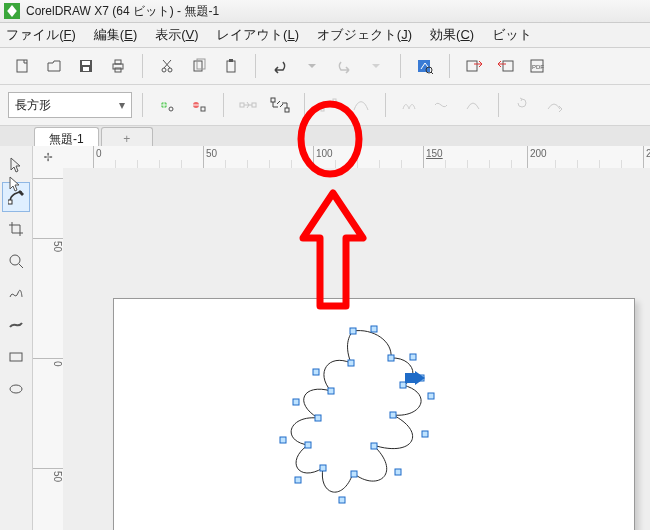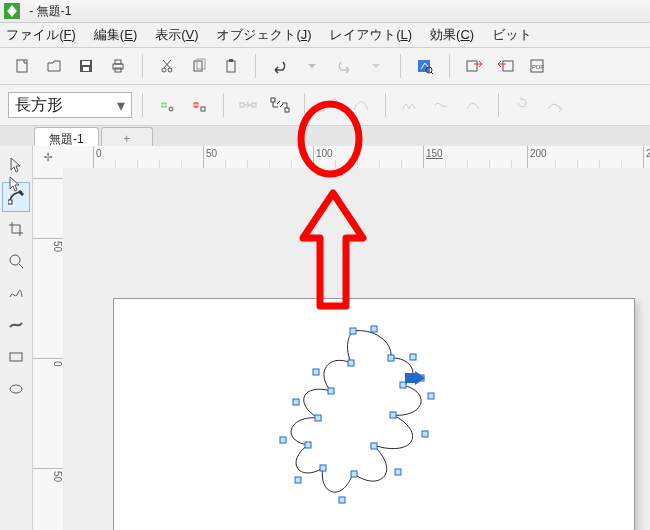--- a/index.html
+++ b/index.html
@@ -7,21 +7,21 @@
   .titlebar{height:22px;background:linear-gradient(#f7f7f7,#eaeaea);display:flex;align-items:center;padding:0 4px;font-size:12px;border-bottom:1px solid #ccc}
   .logo{width:16px;height:16px;background:#3aa63a;display:inline-flex;align-items:center;justify-content:center;margin-right:6px}
   .logo svg{width:12px;height:12px}
   .menubar{height:24px;background:#f2f2f2;display:flex;align-items:center;padding:0 6px;gap:18px;font-size:13px;border-bottom:1px solid #d0d0d0}
   .menubar span{cursor:default}
   .menubar u{text-decoration:underline}
   .toolbar{height:36px;background:#f4f4f4;display:flex;align-items:center;padding:0 8px;gap:4px;border-bottom:1px solid #d4d4d4}
   .toolbar2{height:40px;background:#f4f4f4;display:flex;align-items:center;padding:0 8px;gap:4px;border-bottom:1px solid #d4d4d4}
   .btn{width:26px;height:26px;display:flex;align-items:center;justify-content:center;border:1px solid transparent;border-radius:2px;color:#555}
   .sep{width:1px;height:24px;background:#ccc;margin:0 6px}
-  .combo{width:110px;height:24px;background:#fff;border:1px solid #b5b5b5;display:flex;align-items:center;padding:0 6px;justify-content:space-between;font-size:16px}
+  .combo{width:110px;height:24px;background:#fff;border:1px solid #b5b5b5;display:flex;align-items:center;padding:0 6px;justify-content:space-between;font-size:12px}
   .combo .chev{color:#666}
   .doctabs{height:24px;background:#e6e6e6;display:flex;align-items:flex-end;padding-left:34px;border-bottom:1px solid #bcbcbc}
   .doctab{height:22px;padding:0 14px;background:#fff;border:1px solid #bcbcbc;border-bottom:none;display:flex;align-items:center;font-size:12px;border-radius:3px 3px 0 0;margin-right:2px}
   .doctab.add{width:22px;background:#eee;color:#888;justify-content:center}
   .workspace{position:absolute;left:0;right:0;top:146px;bottom:0;display:flex}
   .toolbox{width:32px;background:#f0f0f0;border-right:1px solid #cfcfcf;display:flex;flex-direction:column;align-items:center;padding-top:4px;gap:2px}
   .tbtn{width:26px;height:28px;display:flex;align-items:center;justify-content:center;color:#555;border:1px solid transparent}
   .tbtn.active{background:#dfefff;border-color:#8fb7e4}
   .canvaswrap{flex:1;position:relative;background:#eaeaea}
   .ruler-h{position:absolute;left:30px;right:0;top:0;height:22px;background:#f7f7f7;border-bottom:1px solid #ccc}
@@ -42,30 +42,31 @@
 <body>
 
 <div class="window">
 
   <div class="titlebar">
     <span class="logo">
       <svg viewBox="0 0 10 10">
           <path d="M5 0 L9 5 L5 10 L1 5 Z" fill="#fff"></path>
         </svg>
     </span>
+    <span>CorelDRAW X7 (64 ビット)</span>
     <span>&nbsp;-&nbsp;</span>
     <span>無題-1</span>
   </div>
 
   <div class="menubar">
     <span><span>ファイル</span>(<u>F</u>)</span>
     <span><span>編集</span>(<u>E</u>)</span>
     <span><span>表示</span>(<u>V</u>)</span>
+    <span><span>レイアウト</span>(<u>L</u>)</span>
     <span><span>オブジェクト</span>(<u>J</u>)</span>
-    <span><span>レイアウト</span>(<u>L</u>)</span>
     <span><span>効果</span>(<u>C</u>)</span>
     <span>ビット</span>
   </div>
 
   <div class="toolbar">
     <div class="btn">
         <svg width="16" height="16">
           <rect x="3" y="2" width="10" height="12" fill="none" stroke="#555"></rect>
           <path d="M10 2v3h3" fill="none" stroke="#555"></path>
         </svg>

